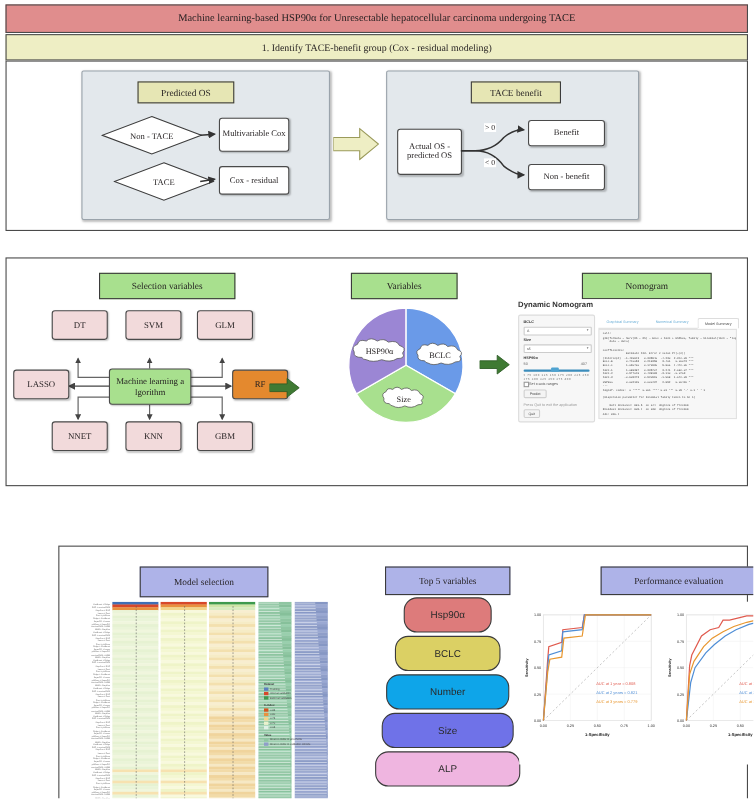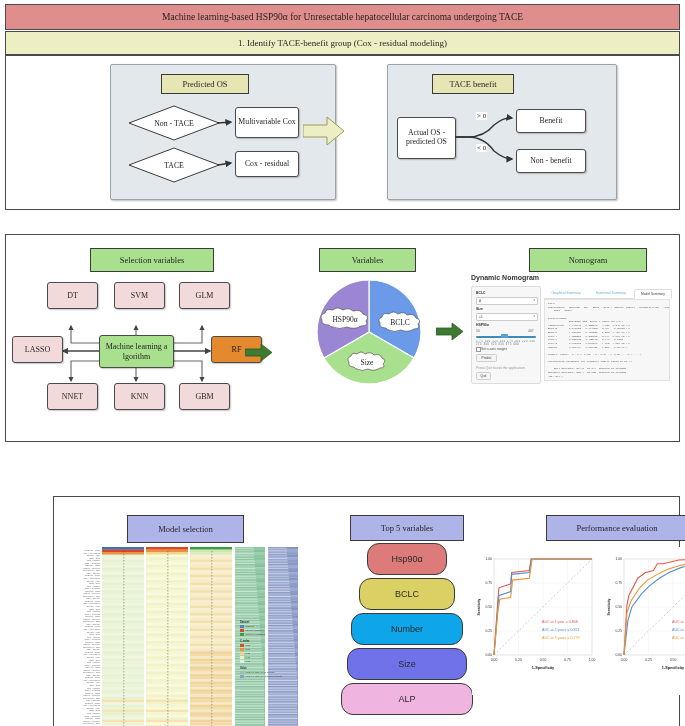--- a/index.html
+++ b/index.html
@@ -14,21 +14,21 @@
   .band-s2{top:210px;height:24px;background:#ddf2da;font-size:9px;}
   .band-s3{top:450px;height:24px;background:#c8c9ee;font-size:9px;}
 
   .panel{position:absolute;left:5px;right:5px;box-sizing:border-box;border:1px solid #4a4a4a;background:#fff;}
   .panel-s1{top:55px;height:155px;}
   .panel-s2{top:234px;height:208px;}
   .panel-s3{top:496px;height:283px;margin-left:48px;}
 
   
   .greybox{position:absolute;background:#e3e8ec;border:1px solid #9aa3ab;border-radius:2px;
-           box-shadow:1px 1px 2px rgba(0,0,0,.25);margin-left:36px;}
+           box-shadow:1px 1px 2px rgba(0,0,0,.25);}
   .s1a{left:68px;top:8px;width:224px;height:134px;}
   .s1b{left:345px;top:8px;width:228px;height:134px;}
 
   .ylabel{position:absolute;background:#e6e6b4;border:1px solid #3b3b3b;
           display:flex;align-items:center;justify-content:center;font-size:8.5px;}
   .wbox{position:absolute;background:#fff;border:1px solid #4a4a4a;border-radius:3px;
         display:flex;align-items:center;justify-content:center;text-align:center;
         font-size:7.8px;line-height:1.15;box-shadow:1px 1px 1.5px rgba(0,0,0,.22);}
   .diamond{position:absolute;display:flex;align-items:center;justify-content:center;font-size:7.8px;}
   .diamond svg{position:absolute;left:0;top:0;}
@@ -108,21 +108,21 @@
       <div class="ylabel" style="left:50px;top:9px;width:86px;height:18px;">Predicted OS</div>
 
       <div class="diamond" style="left:17px;top:40px;width:92px;height:36px;">
         <svg width="92" height="36" viewBox="0 0 92 36">
             <polygon points="46,1 91,18 46,35 1,18" fill="#ffffff" stroke="#3b3b3b" stroke-width="1"></polygon>
           </svg>
         <span>Non - TACE</span>
       </div>
       <div class="wbox" style="left:124px;top:42px;width:62px;height:29px;">Multivariable Cox</div>
 
-      <div class="diamond" style="left:17px;top:82px;width:92px;height:36px;text-align:center;">
+      <div class="diamond" style="left:28px;top:82px;width:92px;height:36px;text-align:center;">
         <svg width="92" height="36" viewBox="0 0 92 36">
             <polygon points="46,1 91,18 46,35 1,18" fill="#ffffff" stroke="#3b3b3b" stroke-width="1"></polygon>
           </svg>
         <span>TACE</span>
       </div>
       <div class="wbox" style="left:124px;top:86px;width:62px;height:24px;">Cox - residual</div>
 
       <svg width="224" height="134" style="position:absolute;left:0;top:0;pointer-events:none;">
         <defs>
             <marker id="ah1" markerWidth="5" markerHeight="5" refX="4" refY="2.5" orient="auto">
@@ -134,21 +134,21 @@
       </svg>
     </div>
 
     <div class="bigarrow">
       <svg width="42" height="30" viewBox="0 0 42 30">
         <polygon points="0,9 24,9 24,1 41,15 24,29 24,21 0,21" fill="#eeeec4" stroke="#9a9a5a" stroke-width="1"></polygon>
       </svg>
     </div>
 
     <div class="greybox s1b">
-      <div class="ylabel" style="left:44px;top:9px;width:80px;height:18px;">TACE benefit</div>
+      <div class="ylabel" style="left:76px;top:9px;width:80px;height:18px;">TACE benefit</div>
 
       <div class="wbox" style="left:9px;top:52px;width:57px;height:40px;">Actual OS - predicted OS</div>
 
       <div class="wbox" style="left:128px;top:44px;width:68px;height:22px;">Benefit</div>
       <div class="wbox" style="left:128px;top:84px;width:68px;height:22px;">Non - benefit</div>
 
       <svg width="228" height="134" style="position:absolute;left:0;top:0;pointer-events:none;">
         <defs>
             <marker id="ah2" markerWidth="5" markerHeight="5" refX="4" refY="2.5" orient="auto">
           <polygon points="0,0 5,2.5 0,5" fill="#333"></polygon>

